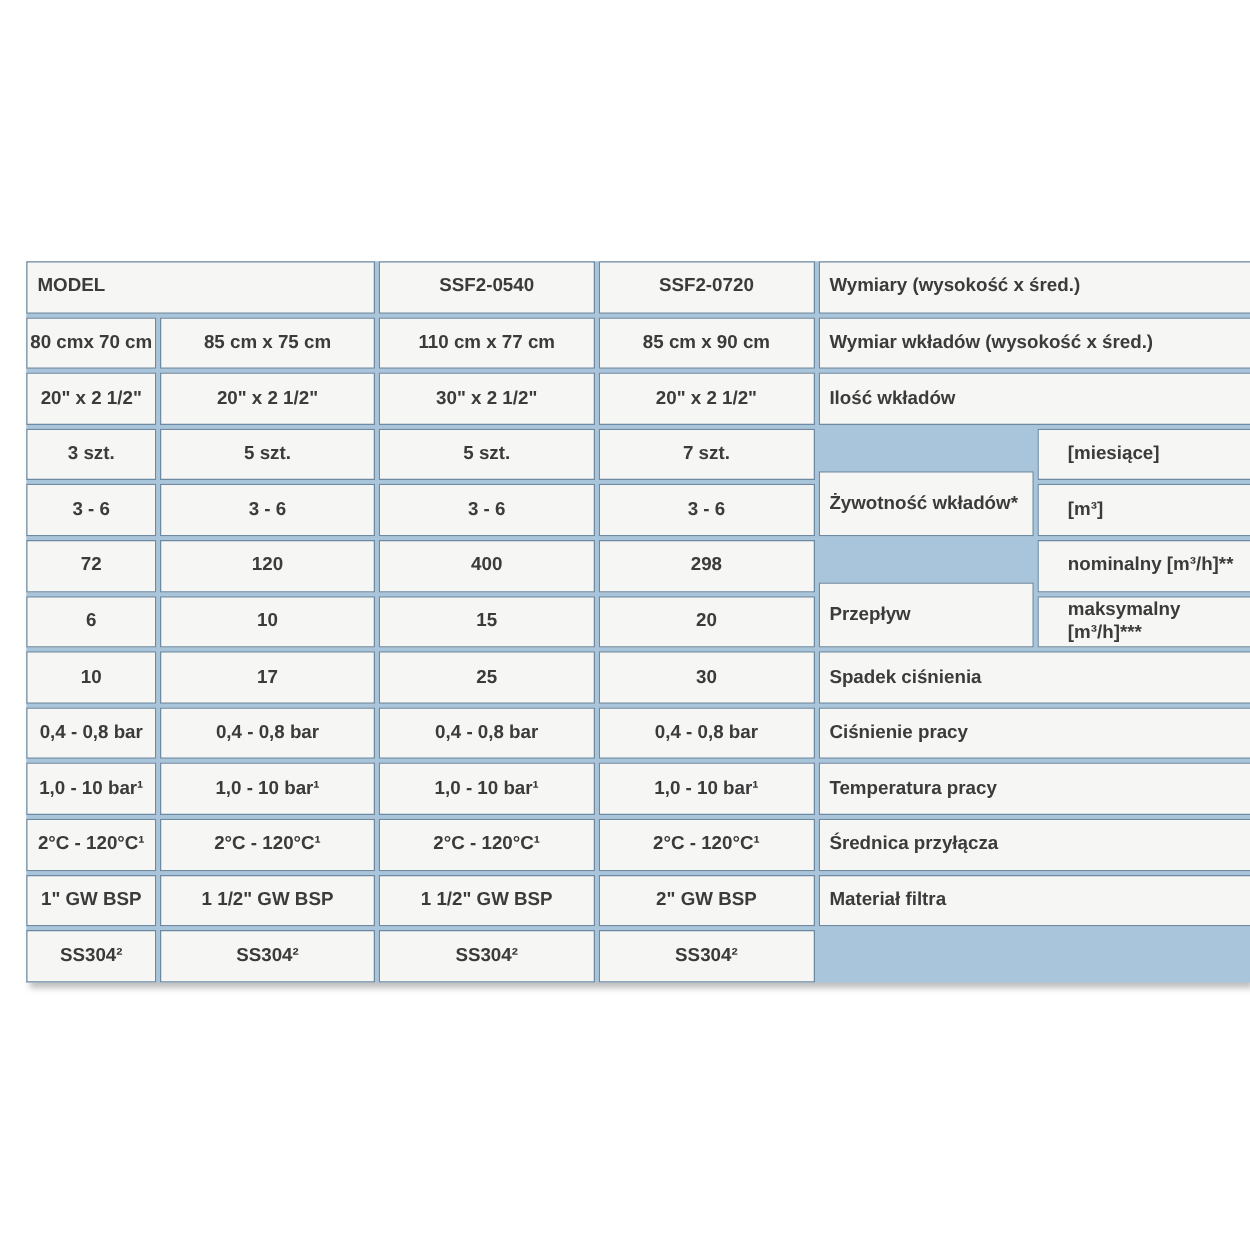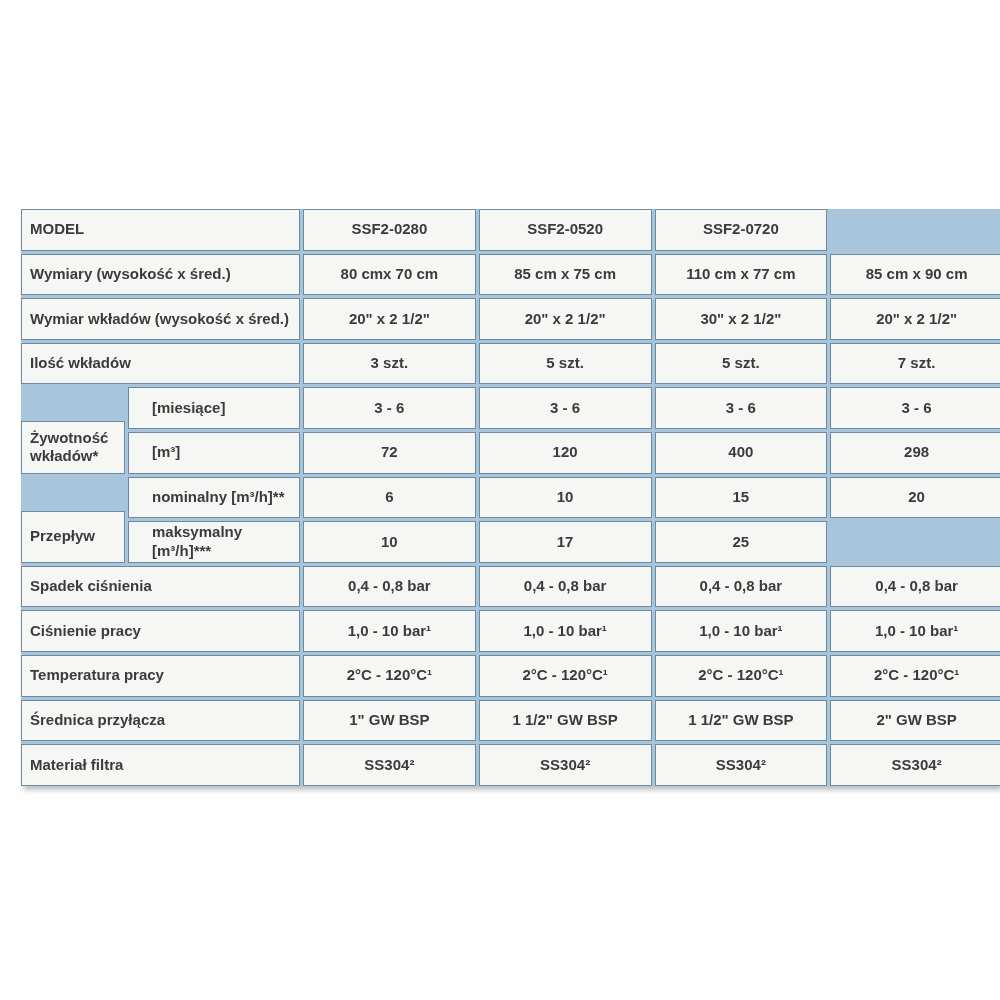--- a/index.html
+++ b/index.html
@@ -51,22 +51,21 @@
     justify-content: center;
     text-align: center;
   }
 </style>
 </head>
 <body>
 
 <div class="spec-table">
 
   <div class="cell label">MODEL</div>
-  <div class="cell val">SSF2-0280</div>
-  <div class="cell val">SSF2-0520</div>
+  <div class="cell val">SSF2-0540</div>
   <div class="cell val">SSF2-0720</div>
 
   <div class="cell label">Wymiary (wysokość x śred.)</div>
   <div class="cell val">80 cmx 70 cm</div>
   <div class="cell val">85 cm x 75 cm</div>
   <div class="cell val">110 cm x 77 cm</div>
   <div class="cell val">85 cm x 90 cm</div>
 
   <div class="cell label">Wymiar wkładów (wysokość x śred.)</div>
   <div class="cell val">20" x 2 1/2"</div>
@@ -95,20 +94,21 @@
   <div class="cell group-label">Przepływ</div>
   <div class="cell sub-label">nominalny [m³/h]**</div>
   <div class="cell val">6</div>
   <div class="cell val">10</div>
   <div class="cell val">15</div>
   <div class="cell val">20</div>
   <div class="cell sub-label">maksymalny [m³/h]***</div>
   <div class="cell val">10</div>
   <div class="cell val">17</div>
   <div class="cell val">25</div>
+  <div class="cell val">30</div>
 
   <div class="cell label">Spadek ciśnienia</div>
   <div class="cell val">0,4 - 0,8 bar</div>
   <div class="cell val">0,4 - 0,8 bar</div>
   <div class="cell val">0,4 - 0,8 bar</div>
   <div class="cell val">0,4 - 0,8 bar</div>
 
   <div class="cell label">Ciśnienie pracy</div>
   <div class="cell val">1,0 - 10 bar¹</div>
   <div class="cell val">1,0 - 10 bar¹</div>

